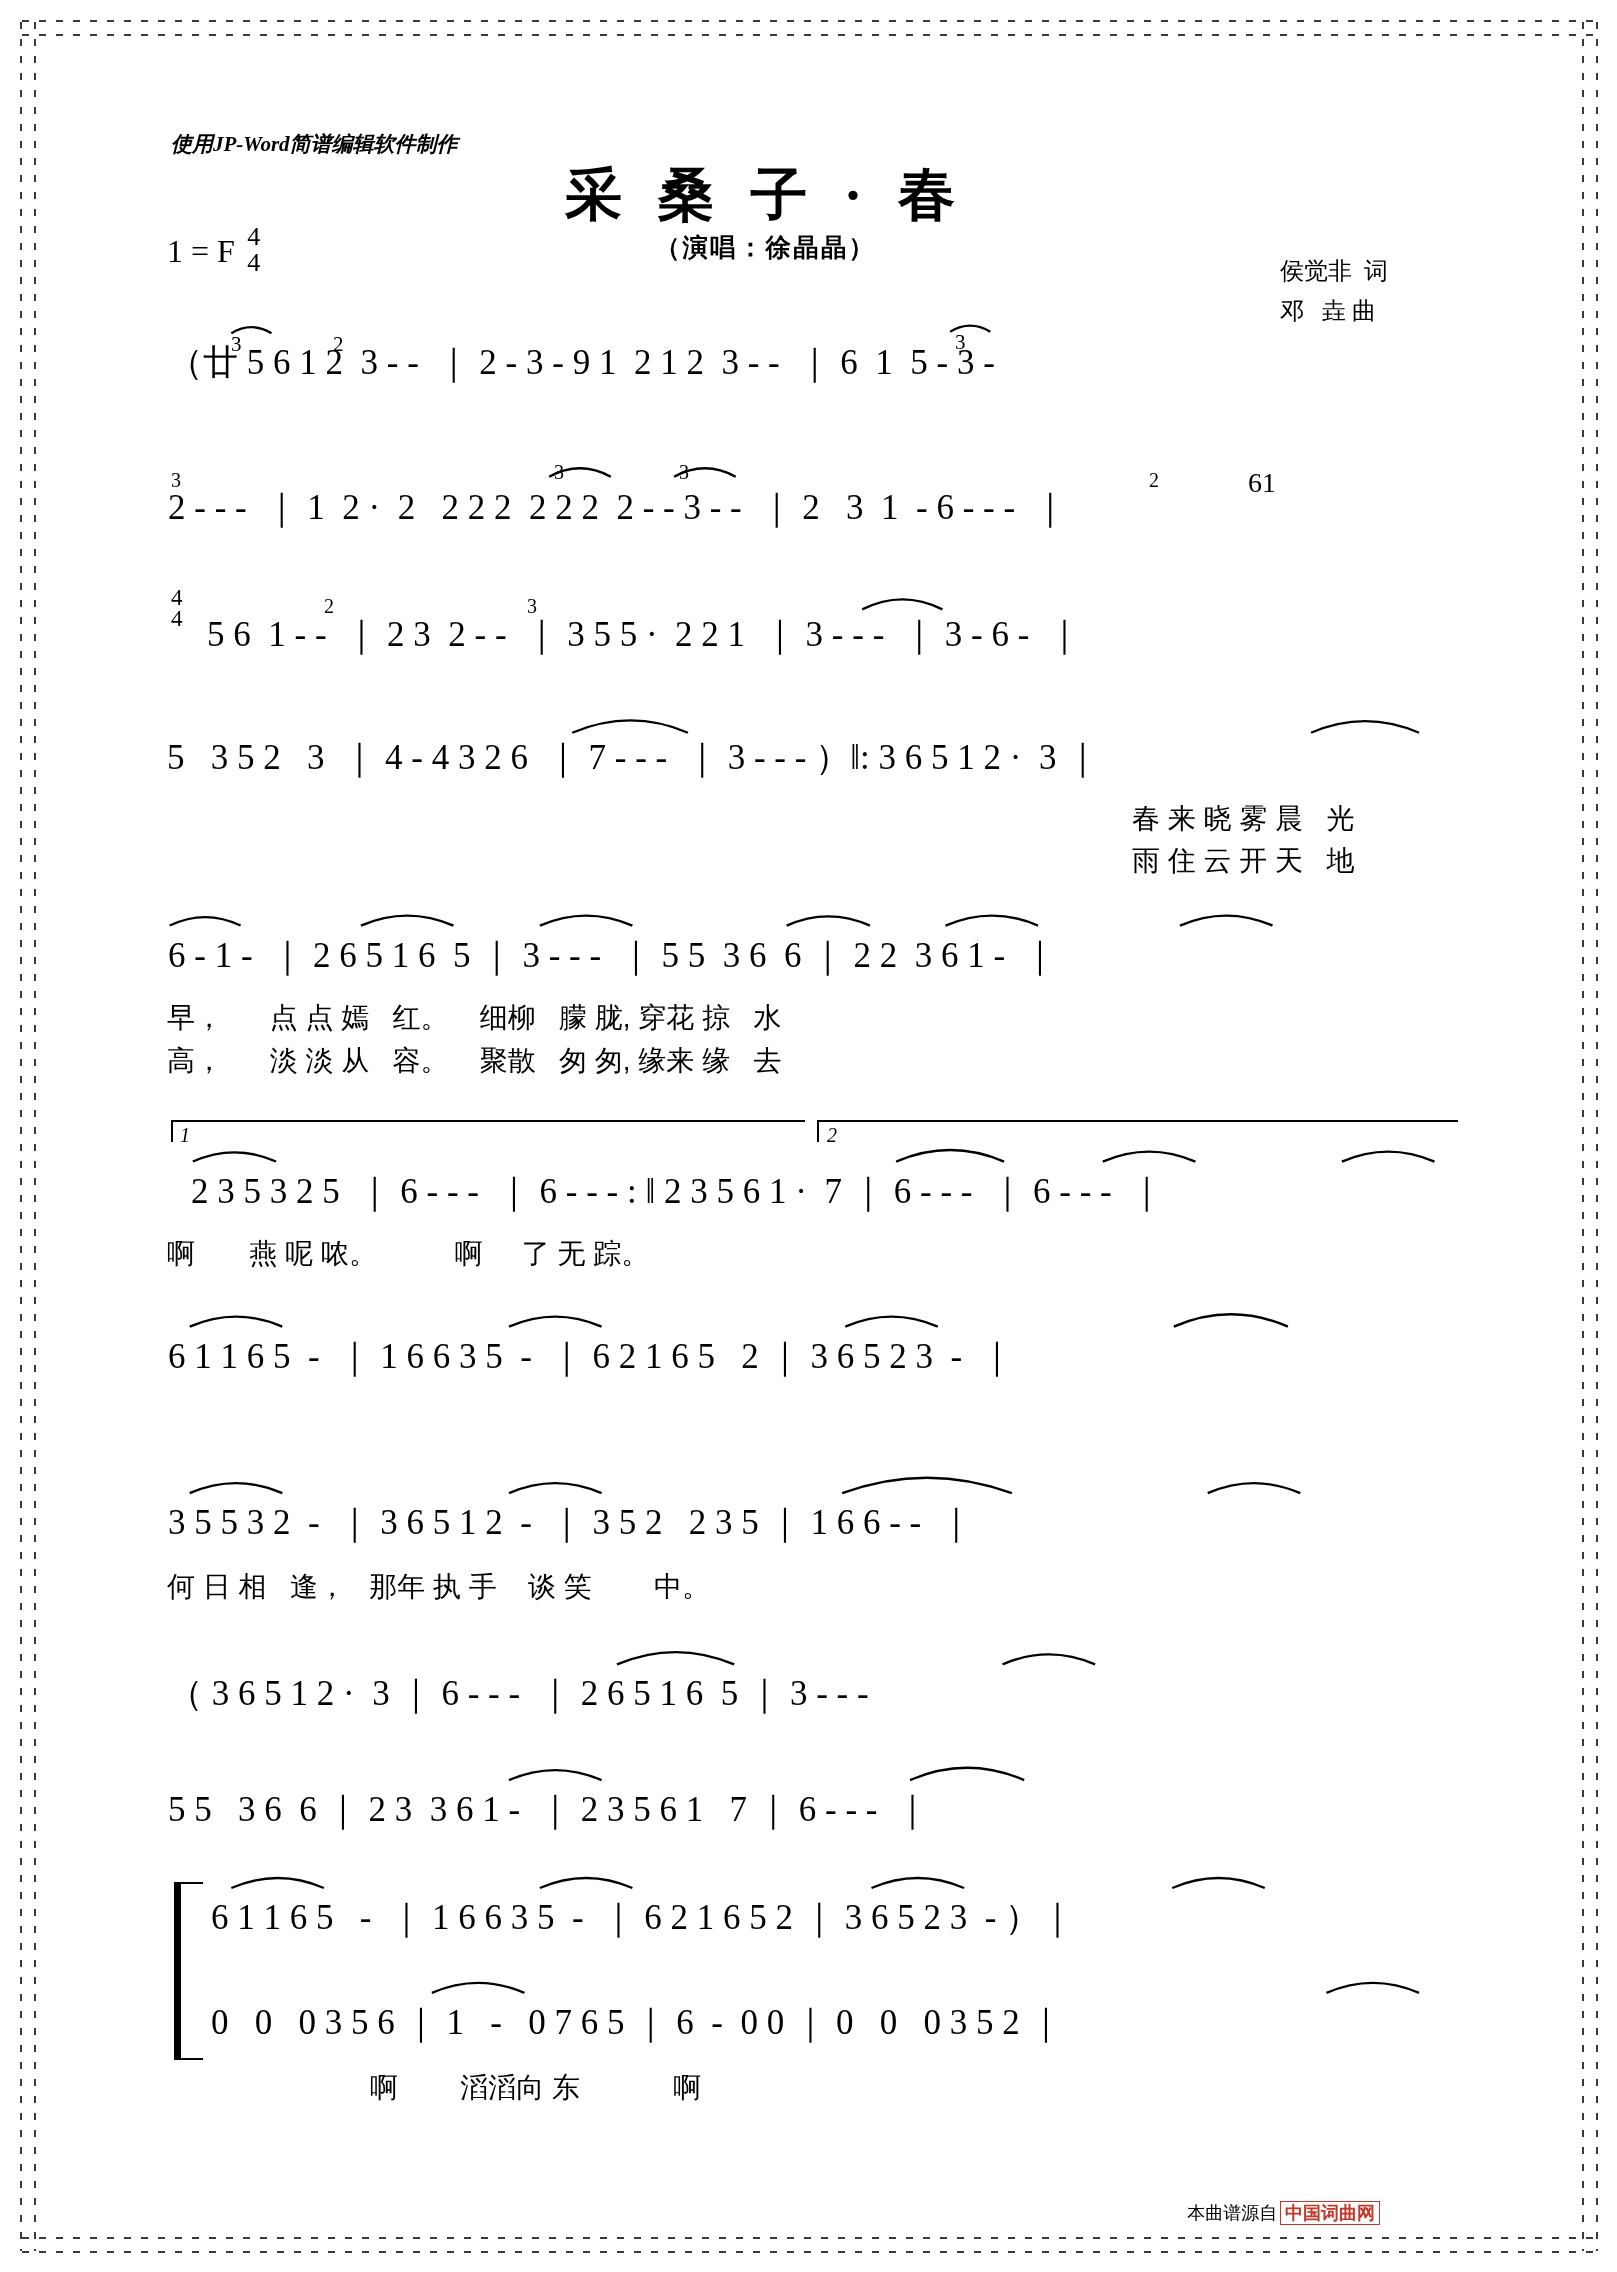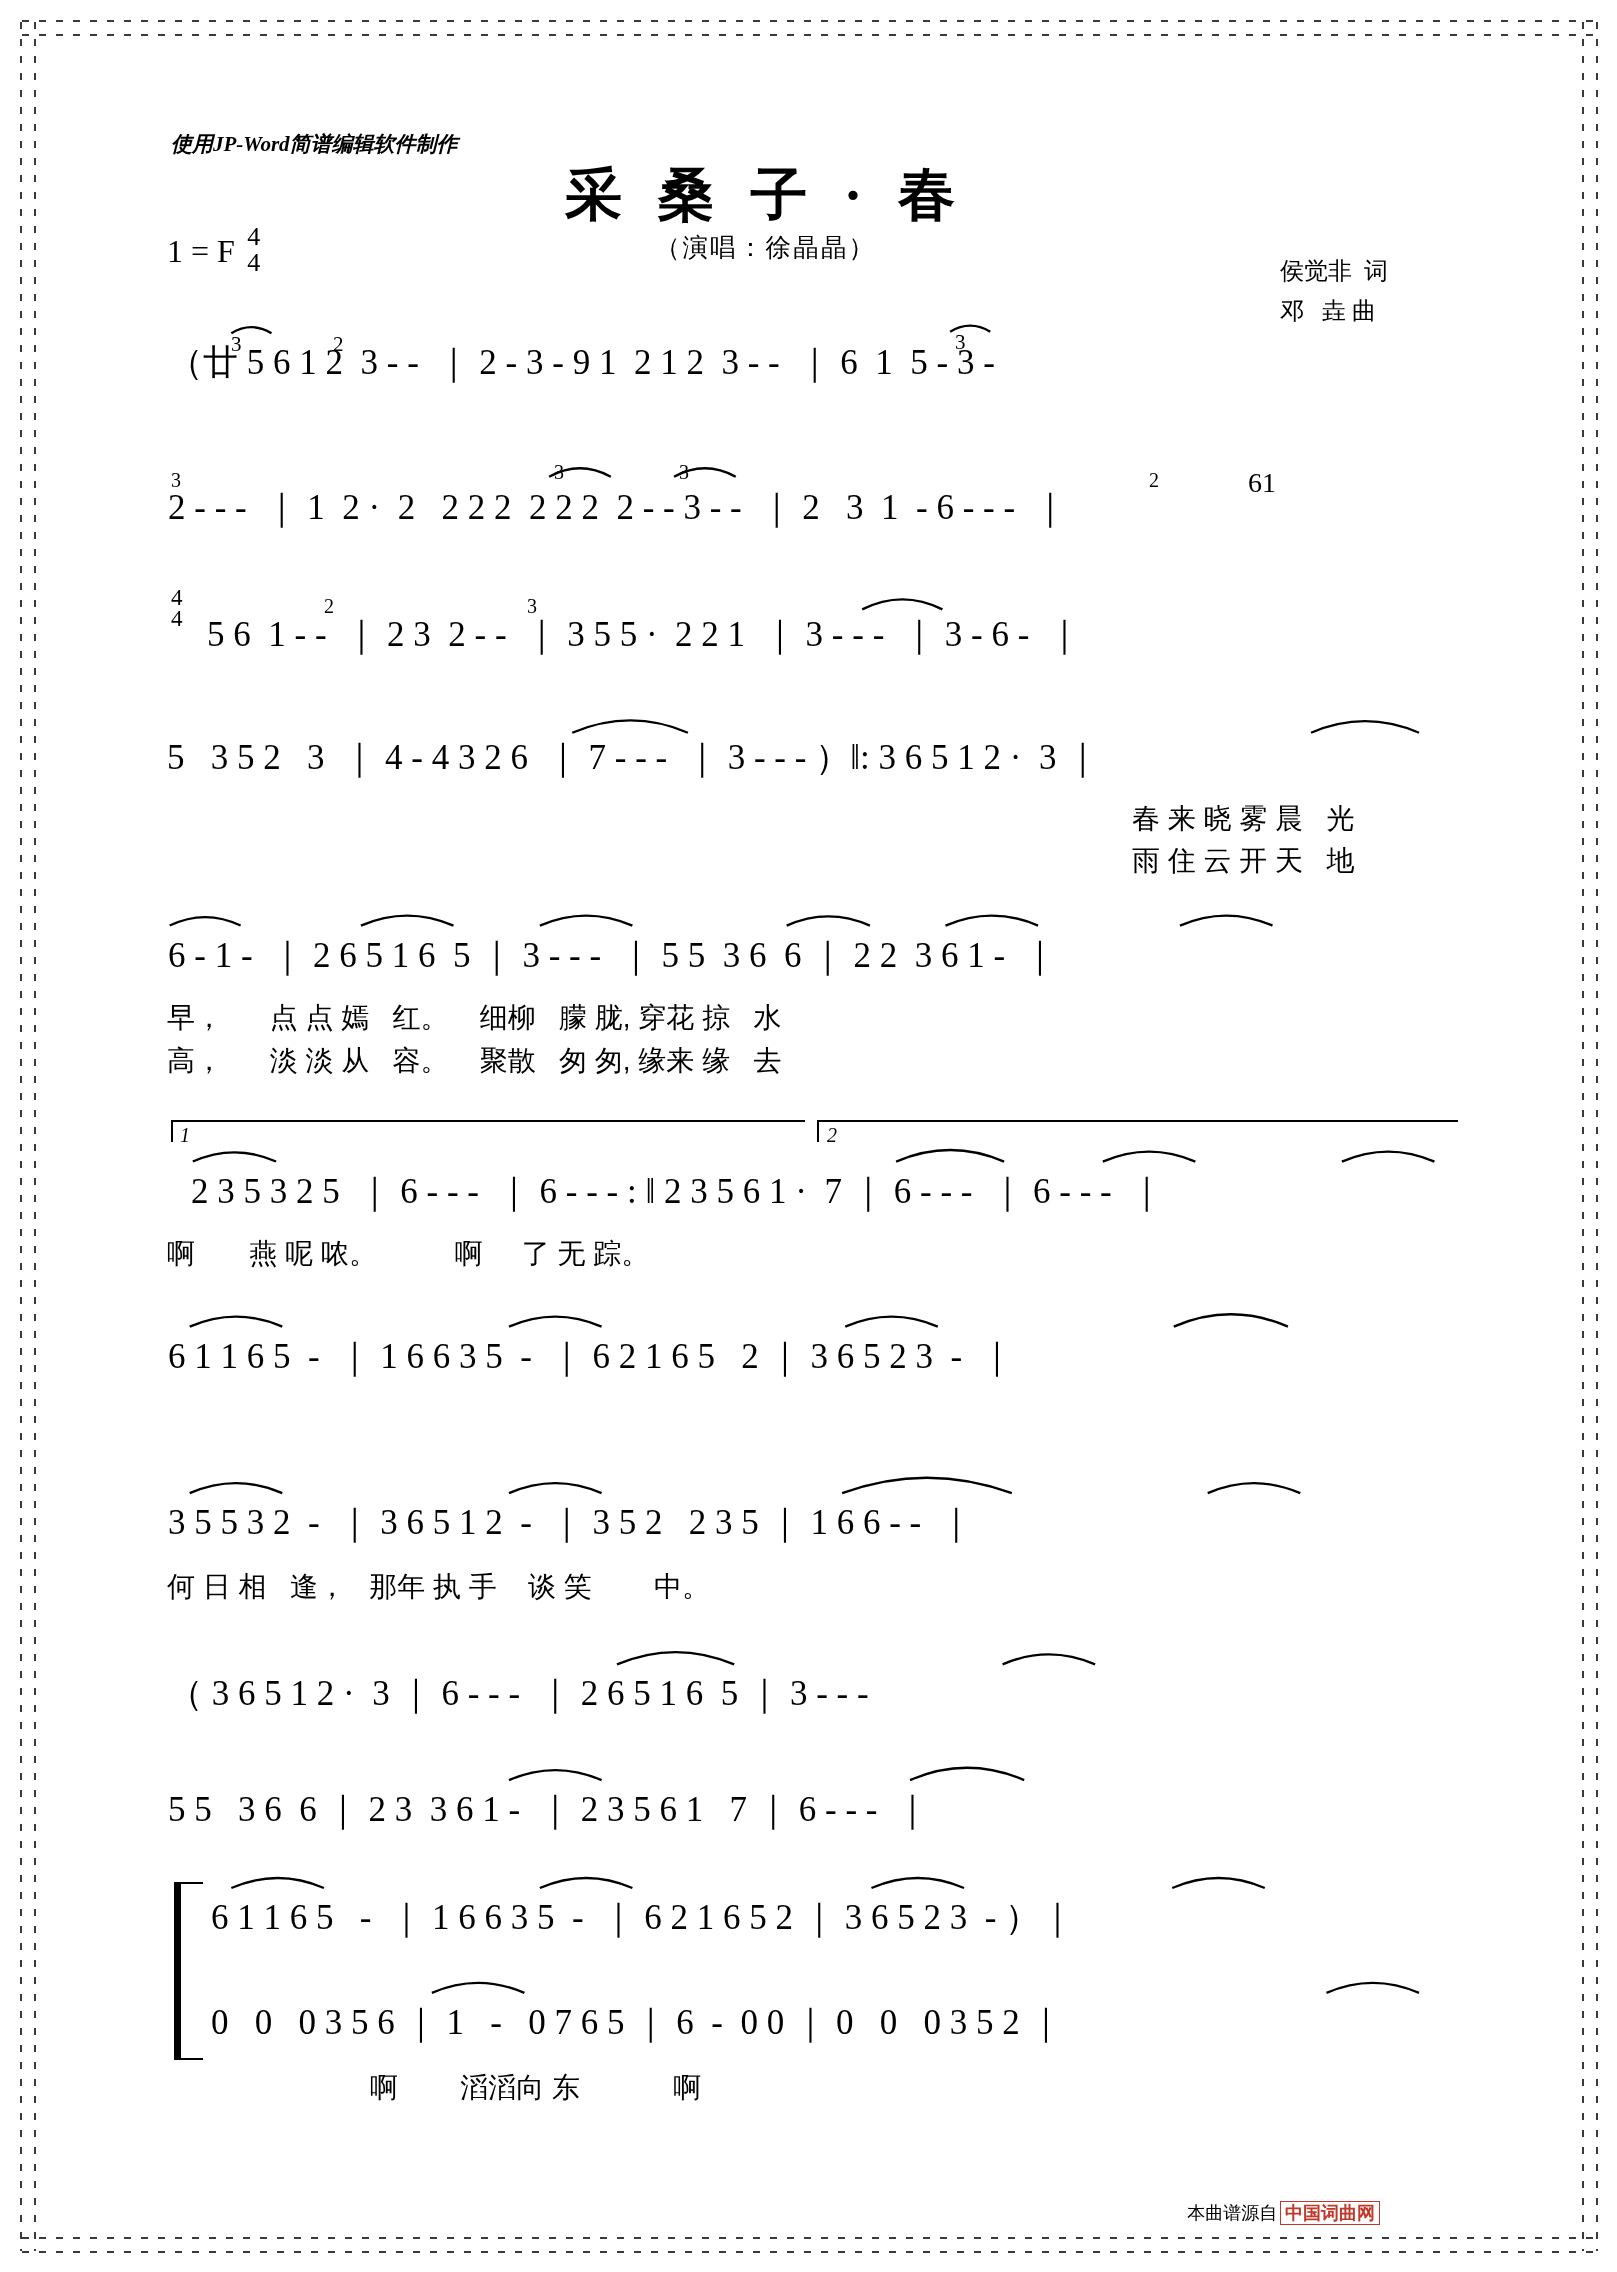--- a/index.html
+++ b/index.html
@@ -23,21 +23,21 @@
   .edge.h.b2{bottom:34px;}
 
   .sheet{position:absolute;left:0;top:0;width:1531px;height:2273px;}
 
   .credit-note{position:absolute;left:171px;top:130px;font-family:"Liberation Serif",serif;
       font-style:italic;font-weight:bold;font-size:21px;color:#000;letter-spacing:0px;}
 
   .title{position:absolute;left:0;right:0;top:157px;text-align:center;font-size:57px;
       letter-spacing:10.8px;font-family:"Liberation Serif",serif;font-weight:bold;color:#000;}
   .subtitle{position:absolute;left:0;right:0;top:231px;text-align:center;font-size:25.4px;
-      letter-spacing:2.3px;color:#000;}
+      letter-spacing:2.3px;color:#000;font-weight:bold;}
 
   .keysig{position:absolute;left:167px;top:225px;font-size:32px;color:#000;display:flex;align-items:center;}
   .keysig .frac{display:inline-block;text-align:center;line-height:1;margin-left:12.3px;font-size:26px;
       position:relative;top:-1.5px;}
   .keysig .frac .num{display:block;}
   .keysig .frac .den{display:block;}
 
   .authors{position:absolute;right:143px;top:224px;text-align:left;font-size:24px;line-height:1.65;color:#000;margin-top:28px;}
   .authors div{white-space:pre;}
 

